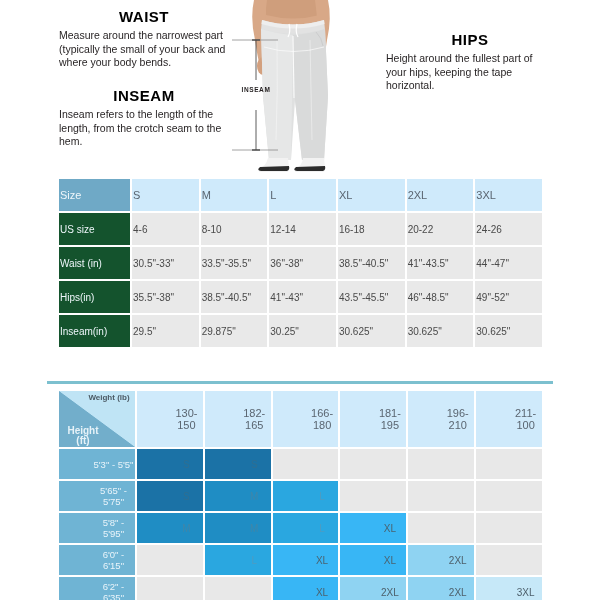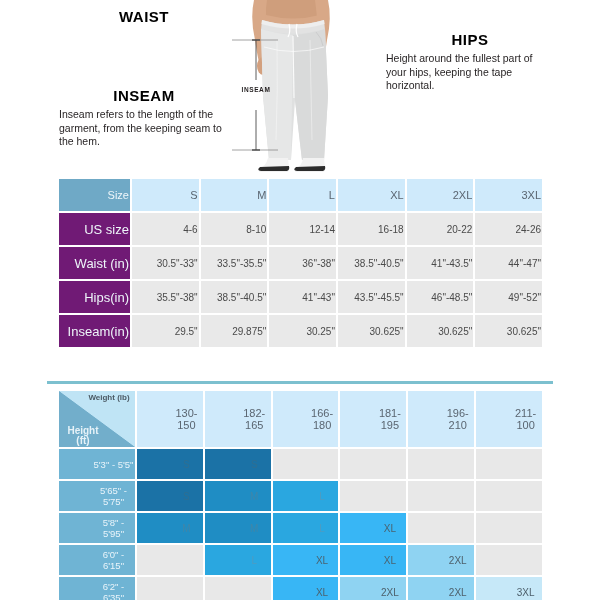--- a/index.html
+++ b/index.html
@@ -45,27 +45,27 @@
 
   
   .t1{
     position:absolute;left:57px;top:177px;
     width:487px;
     border-collapse:separate;border-spacing:2px;
     table-layout:fixed;
   }
   .t1 td{
     height:32px;
-    text-align:right;vertical-align:middle;
+    text-align:left;vertical-align:middle;
     font-size:10px;color:#4a4a4a;
     background:#e9e9e9;
     padding:0 1px;
   }
   .t1 td.rowlab{
-    background:#701a75;color:#eef6fa;font-size:13px;width:71px;
+    background:#14532d;color:#eef6fa;font-size:10px;width:71px;
   }
   .t1 tr.head td{background:#cfeafb;color:#5a6570;font-size:11px;}
   .t1 tr.head td.rowlab{background:#6fa9c6;color:#eef6fa;}
 
   
   .divider{
     position:absolute;left:47px;top:381px;width:506px;height:3px;
     background:#7cc0cf;
   }
 
@@ -164,25 +164,26 @@
         <line x1="24" y1="4" x2="24" y2="44" stroke="#4a4a4a" stroke-width="0.9"></line>
         <line x1="24" y1="74" x2="24" y2="114" stroke="#4a4a4a" stroke-width="0.9"></line>
         <line x1="20" y1="4" x2="28" y2="4" stroke="#4a4a4a" stroke-width="1.4"></line>
         <line x1="20" y1="114" x2="28" y2="114" stroke="#4a4a4a" stroke-width="1.4"></line>
       </svg>
       <div class="lbl">INSEAM</div>
     </div>
 
     <div class="blk" id="waist-block">
       <div class="hd">WAIST</div>
+      <div class="bd">Measure around the narrowest part (typically the small of your back and where your body bends.</div>
     </div>
 
     <div class="blk" id="inseam-block">
       <div class="hd">INSEAM</div>
-      <div class="bd">Inseam refers to the length of the garment, from the keeping seam to the hem.</div>
+      <div class="bd">Inseam refers to the length of the length, from the crotch seam to the hem.</div>
     </div>
 
     <div class="blk" id="hips-block">
       <div class="hd">HIPS</div>
       <div class="bd">Height around the fullest part of your hips, keeping the tape horizontal.</div>
     </div>
   </div>
 
   <table class="t1">
     <colgroup>

